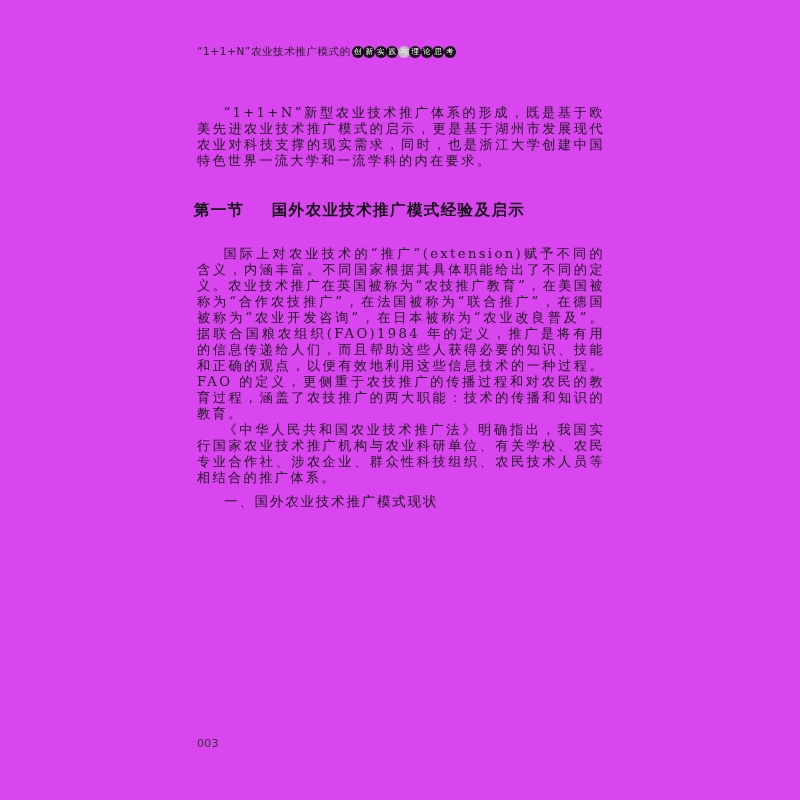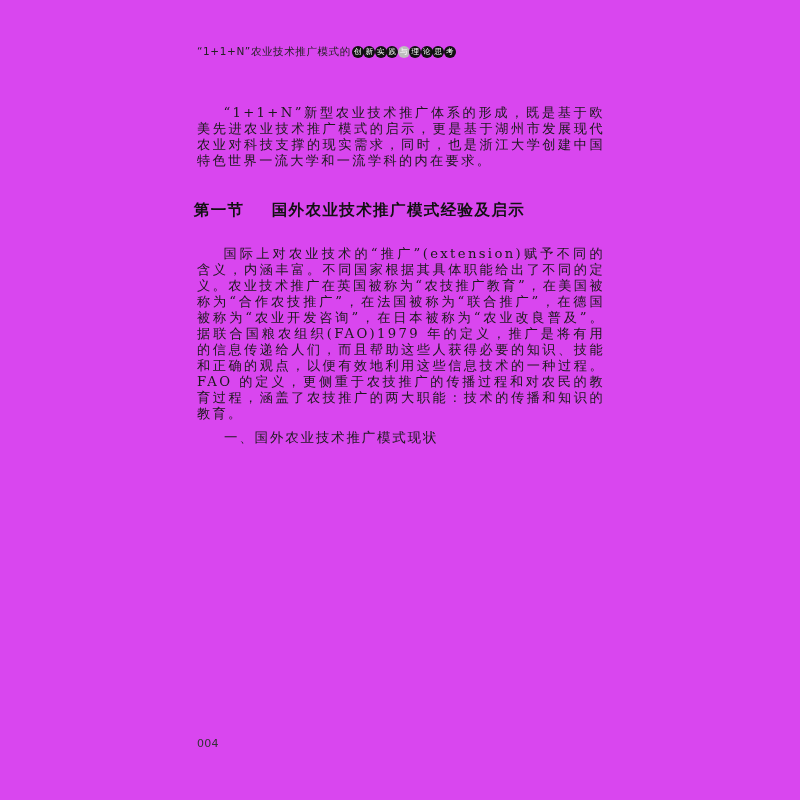--- a/index.html
+++ b/index.html
@@ -127,20 +127,21 @@
     </span>
   </div>
 
   <div class="body-block intro">
     <p>“1+1+N”新型农业技术推广体系的形成，既是基于欧美先进农业技术推广模式的启示，更是基于湖州市发展现代农业对科技支撑的现实需求，同时，也是浙江大学创建中国特色世界一流大学和一流学科的内在要求。</p>
   </div>
 
   <div class="section-title"><span>第一节</span>    <span>国外农业技术推广模式经验及启示</span></div>
 
   <div class="body-block main-text">
-    <p>国际上对农业技术的“推广”(extension)赋予不同的含义，内涵丰富。不同国家根据其具体职能给出了不同的定义。农业技术推广在英国被称为“农技推广教育”，在美国被称为“合作农技推广”，在法国被称为“联合推广”，在德国被称为“农业开发咨询”，在日本被称为“农业改良普及”。据联合国粮农组织(FAO)1979 年的定义，推广是将有用的信息传递给人们，而且帮助这些人获得必要的知识、技能和正确的观点，以便有效地利用这些信息技术的一种过程。FAO 的定义，更侧重于农技推广的传播过程和对农民的教育过程，涵盖了农技推广的两大职能：技术的传播和知识的教育。</p>
+    <p>国际上对农业技术的“推广”(extension)赋予不同的含义，内涵丰富。不同国家根据其具体职能给出了不同的定义。农业技术推广在英国被称为“农技推广教育”，在美国被称为“合作农技推广”，在法国被称为“联合推广”，在德国被称为“农业开发咨询”，在日本被称为“农业改良普及”。据联合国粮农组织(FAO)1984 年的定义，推广是将有用的信息传递给人们，而且帮助这些人获得必要的知识、技能和正确的观点，以便有效地利用这些信息技术的一种过程。FAO 的定义，更侧重于农技推广的传播过程和对农民的教育过程，涵盖了农技推广的两大职能：技术的传播和知识的教育。</p>
+    <p>《中华人民共和国农业技术推广法》明确指出，我国实行国家农业技术推广机构与农业科研单位、有关学校、农民专业合作社、涉农企业、群众性科技组织、农民技术人员等相结合的推广体系。</p>
     <p class="subheading">一、国外农业技术推广模式现状</p>
 
   </div>
 
-  <div class="page-number">004</div>
+  <div class="page-number">003</div>
 
 </div>
 
 </body></html>

